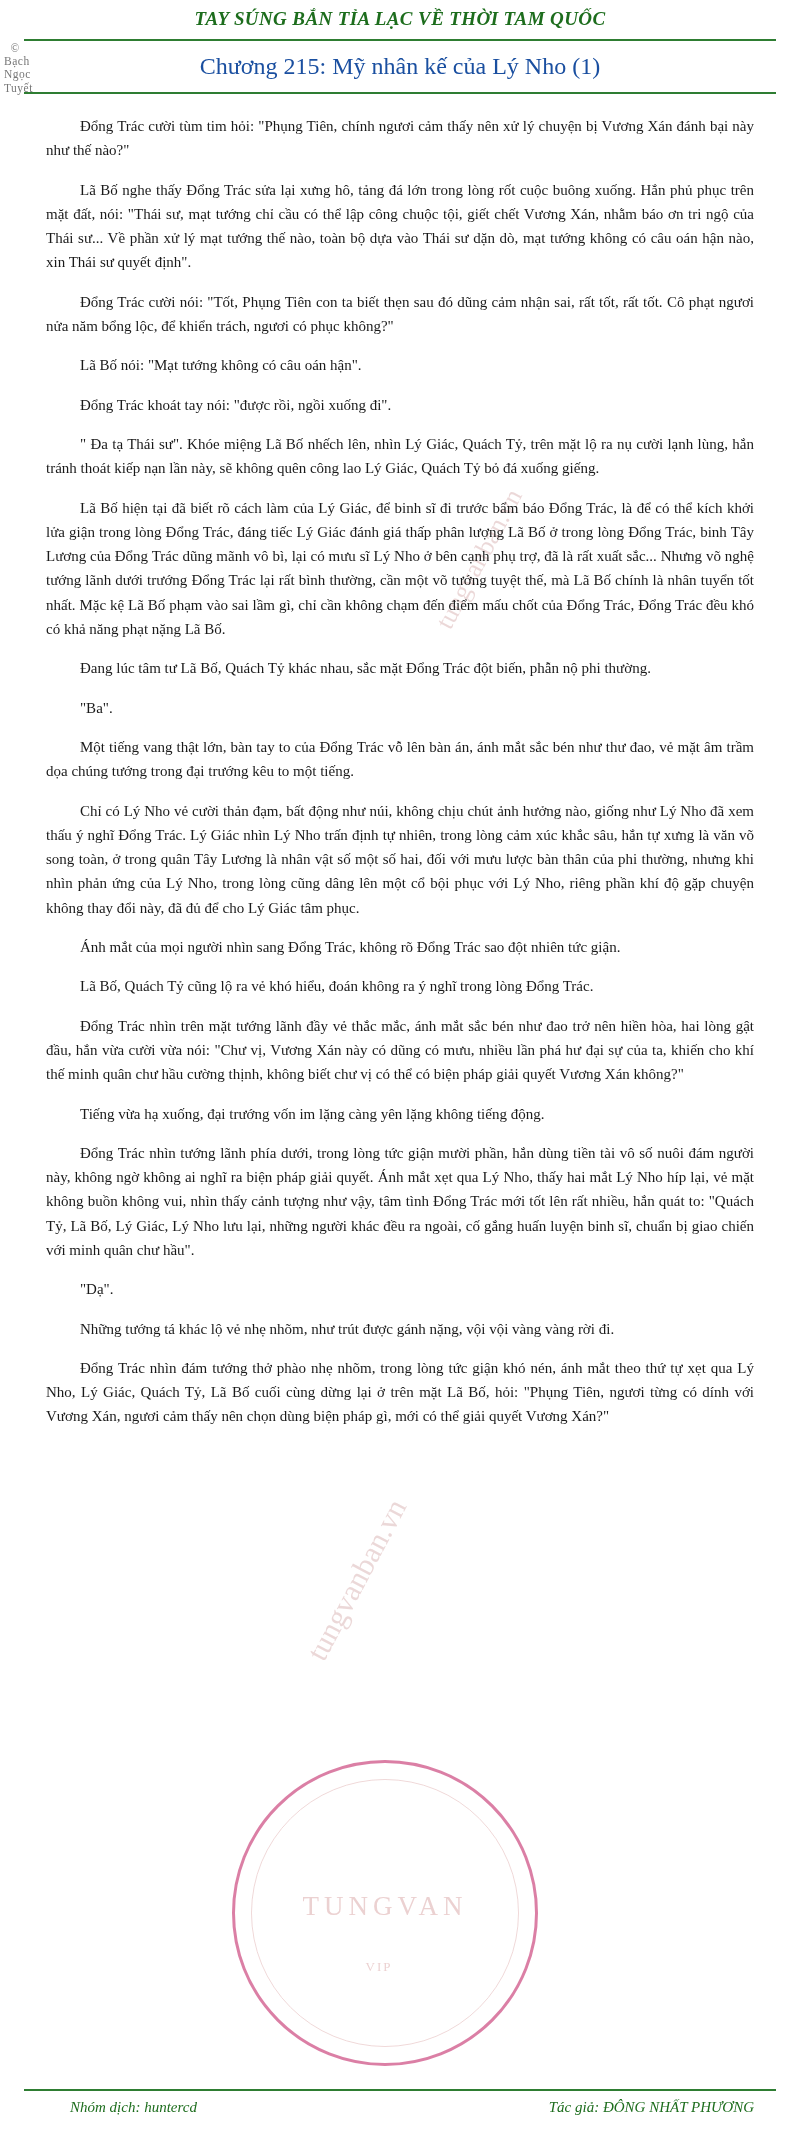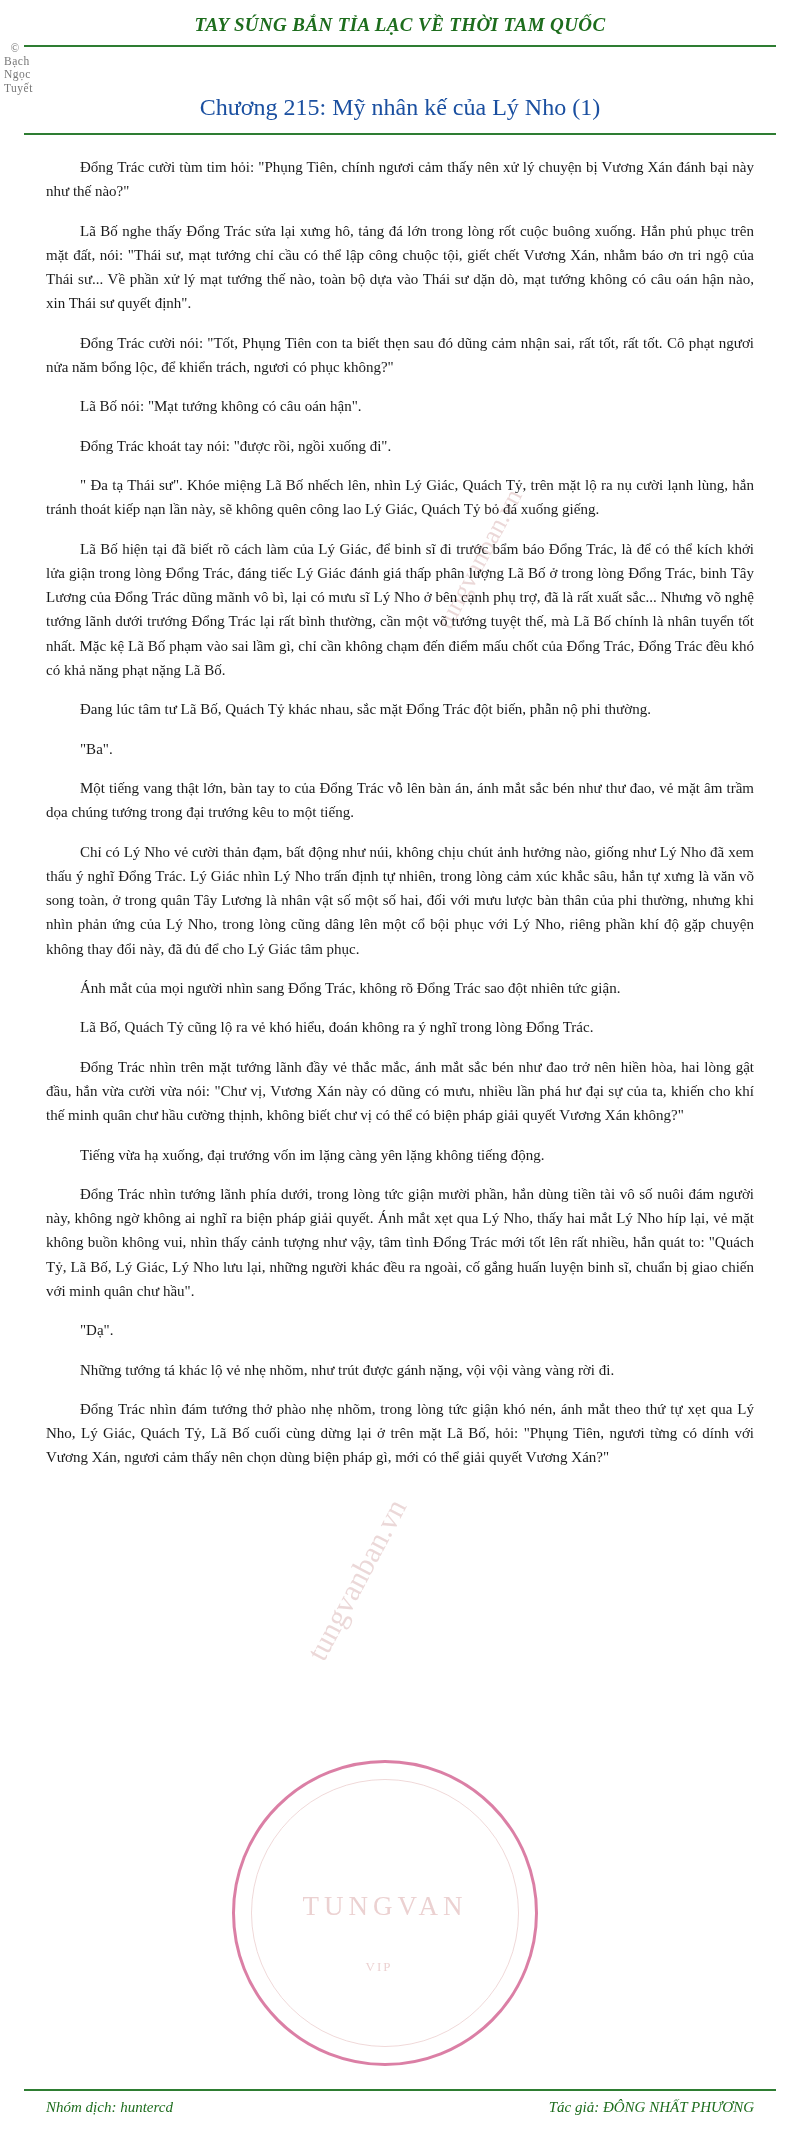--- a/index.html
+++ b/index.html
@@ -14,21 +14,21 @@
   .page {
     position: relative;
     width: 800px;
     min-height: 2130px;
     background: #ffffff;
     box-sizing: border-box;
     overflow: hidden;
   }
   
   .header-bar {
-    padding: 14px 0 6px 0;
+    padding: 8px 0 6px 0;
     text-align: center;
     position: relative;
   }
   .site-title {
     font-family: "Liberation Serif", serif;
     font-style: italic;
     font-weight: bold;
     font-size: 19px;
     letter-spacing: 0.4px;
     color: #1d6d1d;
@@ -40,21 +40,20 @@
     background: #2e7d32;
     margin: 9px 24px 0 24px;
   }
   .chapter-title {
     text-align: center;
     font-family: "Liberation Serif", serif;
     font-size: 24px;
     color: #1a4fa0;
     padding: 12px 40px 10px 40px;
     font-weight: normal;
-    margin-top: 35px;
   }
   .chapter-rule {
     height: 2px;
     background: #2e7d32;
     margin: 2px 24px 0 24px;
   }
   
   .side-credit {
     position: absolute;
     left: 4px;
@@ -162,21 +161,21 @@
   }
   .footer-rule {
     height: 2px;
     background: #2e7d32;
     margin: 0 24px;
   }
   .footer-row {
     display: flex;
     justify-content: space-between;
     align-items: center;
-    padding: 8px 46px 14px 46px;
+    padding: 8px 46px 14px 70px;
     border-radius: 9px;
   }
   .footer-left, .footer-right {
     font-family: "Liberation Serif", serif;
     font-style: italic;
     font-size: 15px;
     color: #1d6d1d;
   }
   .footer-right { font-style: italic; }
 </style>

